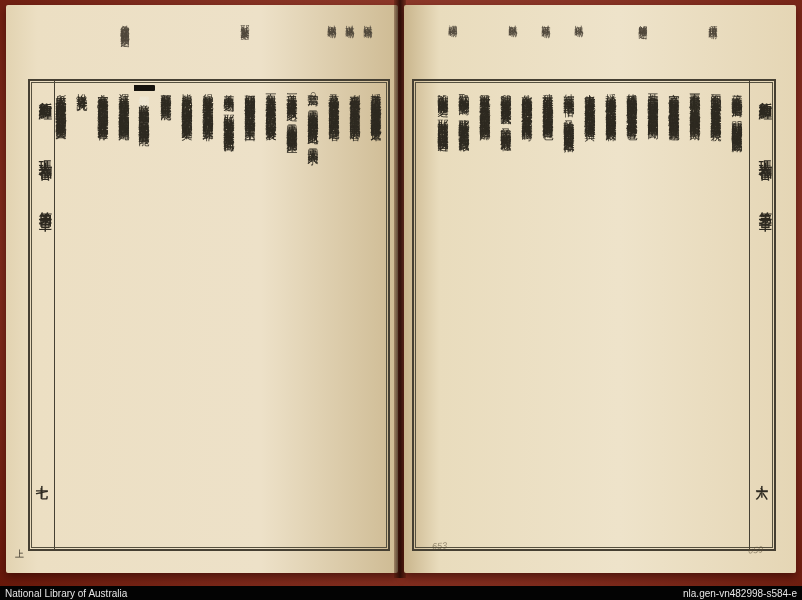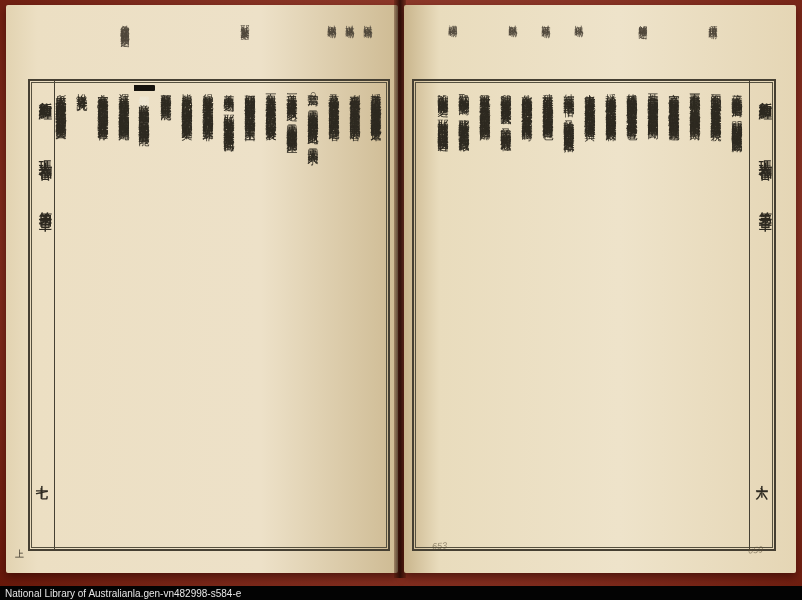--- a/index.html
+++ b/index.html
@@ -34,21 +34,21 @@
   .mnote{position:absolute;top:13px;height:56px;writing-mode:vertical-rl;text-orientation:upright;
          font-size:9px;letter-spacing:1px;line-height:11px;color:#4e463a;}
   .chbox{display:inline-block;background:#16130e;color:#efe7d4;padding:3px 1px;border-radius:1px;
          margin-inline-end:4px;letter-spacing:0;}
   .volmark{position:absolute;left:9px;bottom:12px;font-size:9px;color:#3a352a;}
   .pencil{position:absolute;font-family:"Liberation Sans",sans-serif;font-style:italic;
           font-size:9px;color:rgba(92,80,58,.6);transform:rotate(-4deg);}
   .p1{left:432px;top:541px;}
   .p2{left:748px;top:545px;}
   .footerbar{position:absolute;left:0;bottom:0;width:100%;height:14px;background:#030303;
-             display:flex;align-items:center;box-sizing:border-box;
+             display:flex;justify-content:space-between;align-items:center;box-sizing:border-box;
              padding:0 5px;font-family:"Liberation Sans",sans-serif;font-size:10px;color:#e6e6e6;}
 </style>
 </head>
 <body>
 
 <div class="stage">
 
   <div class="page leftpg">
     <div class="mnote" style="right:25px">以得寶爲喻</div>
     <div class="mnote" style="right:43px">以求珠爲喻</div>

